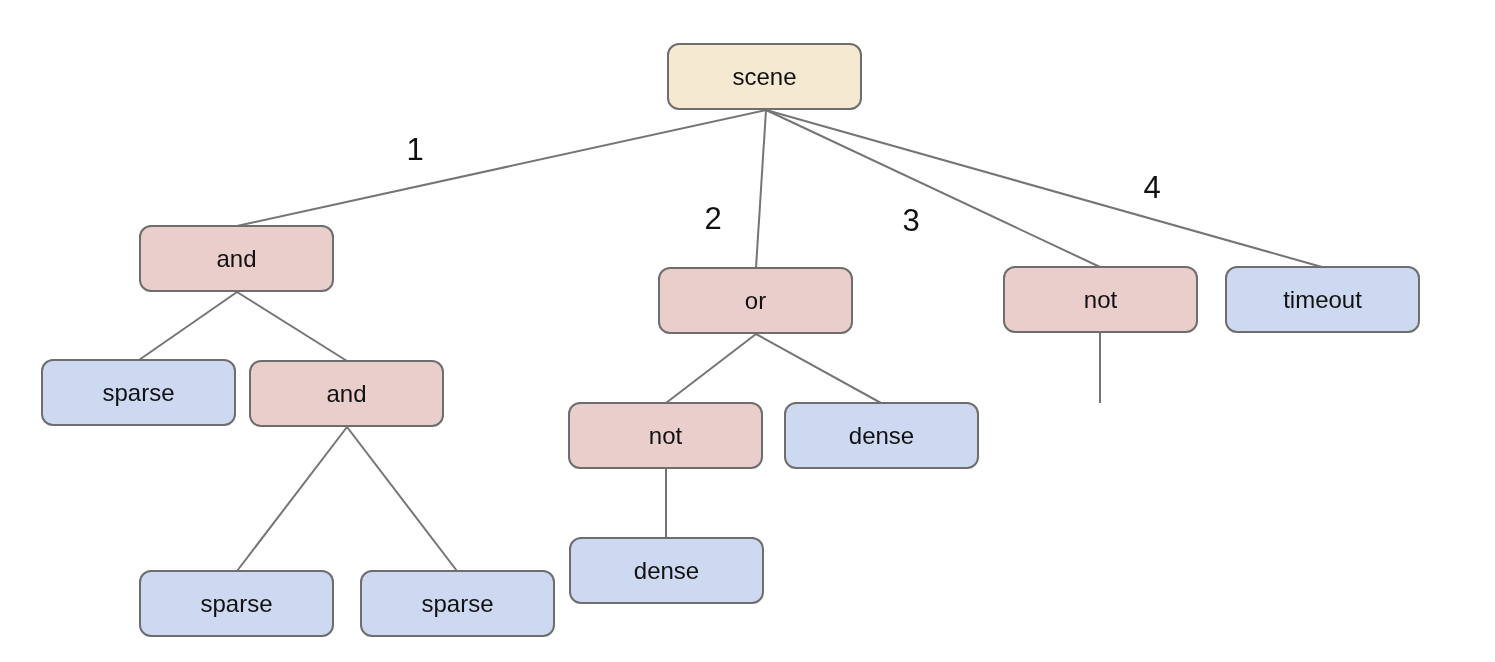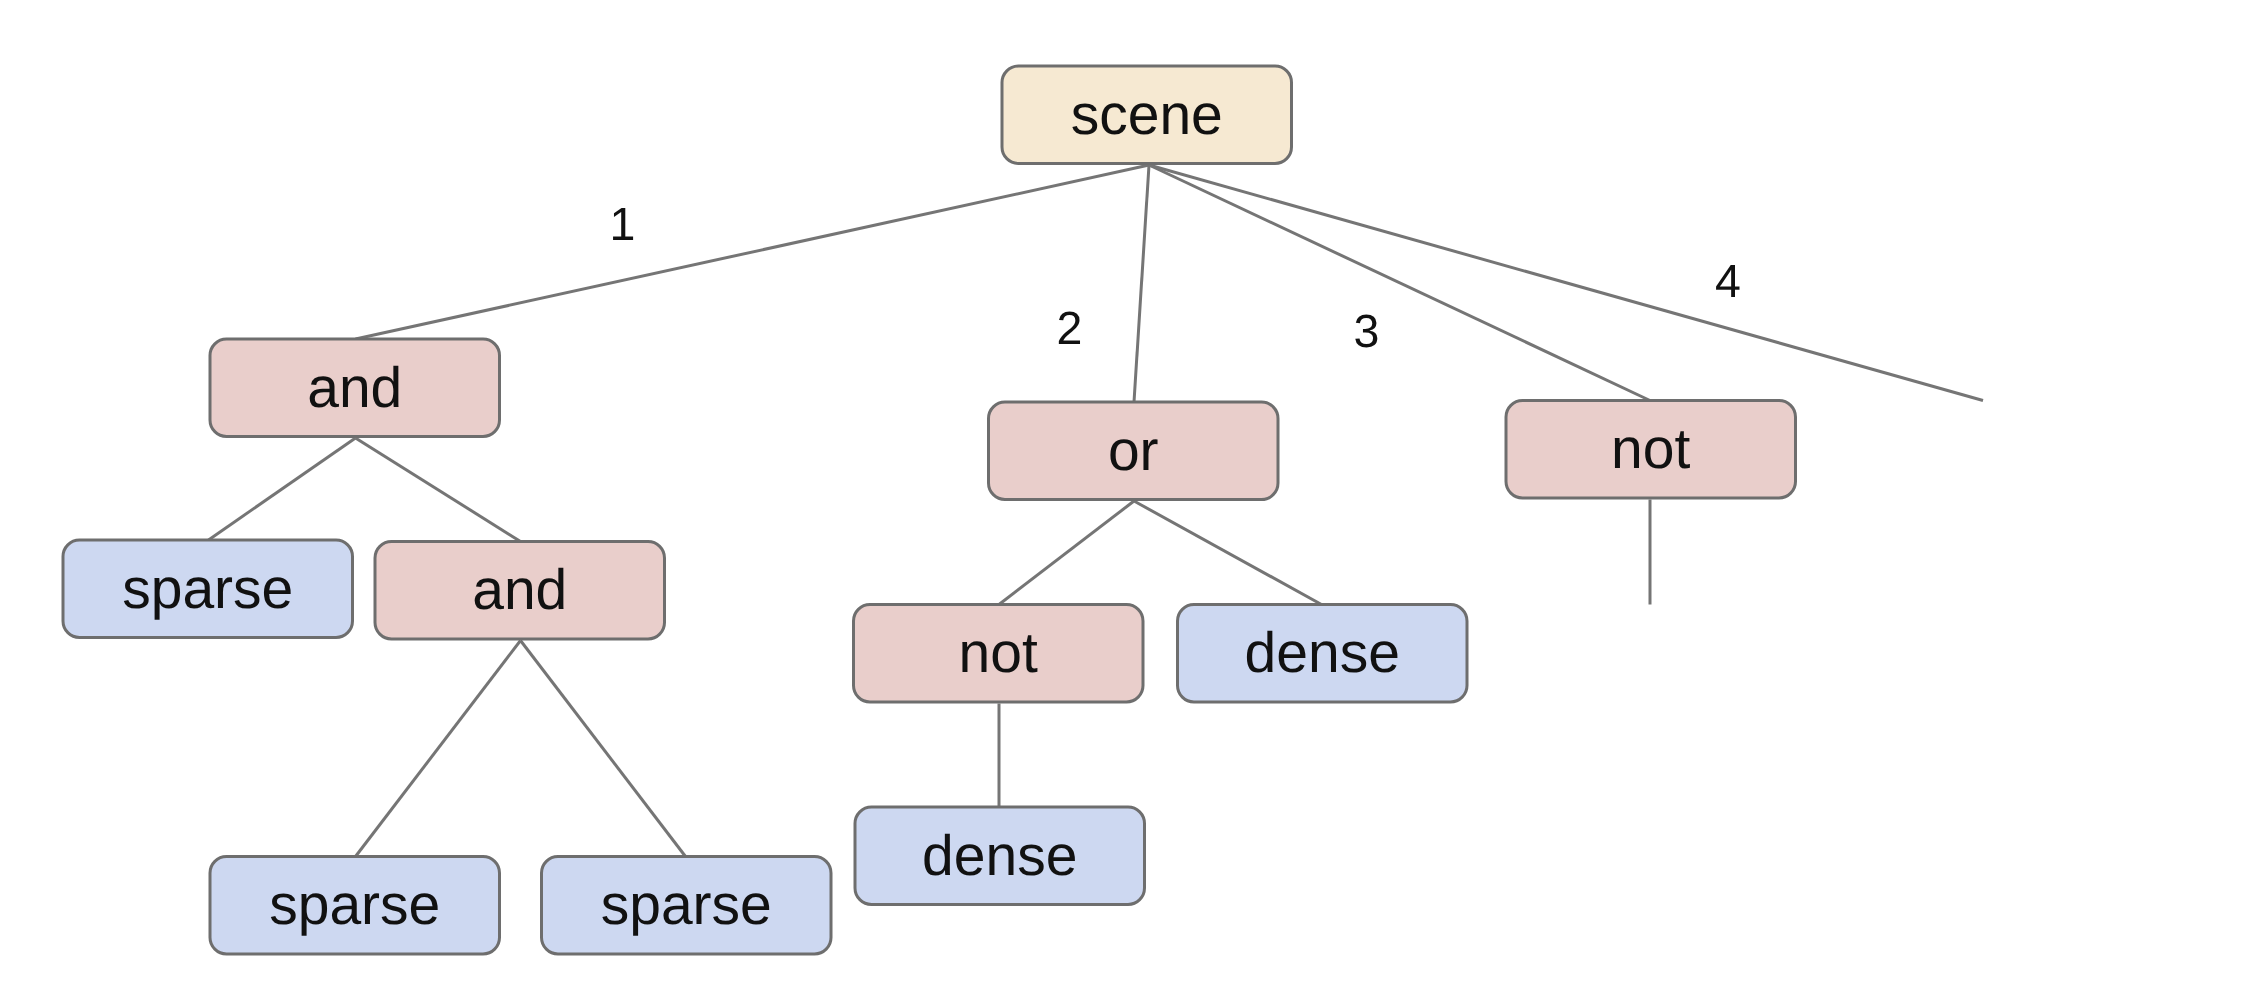--- a/index.html
+++ b/index.html
@@ -29,21 +29,21 @@
   .node {
     position: absolute;
     width: 195px;
     height: 67px;
     box-sizing: border-box;
     border: 2px solid var(--node-border, #6e6e6e);
     border-radius: 12px;
     display: flex;
     align-items: center;
     justify-content: center;
-    font-size: 38px;
+    font-size: 24px;
     line-height: 1;
     color: var(--text, #111111);
     user-select: none;
   }
   .node.root     { background: var(--root-fill, #f6e9d2); }
   .node.operator { background: var(--operator-fill, #e9cecb); }
   .node.leaf     { background: var(--leaf-fill, #cdd8f1); }
   .edge-label {
     position: absolute;
     transform: translate(-50%, -50%);
@@ -74,20 +74,21 @@
 
   <span class="edge-label" style="left:415px;  top:150px;">1</span>
   <span class="edge-label" style="left:713px;  top:219px;">2</span>
   <span class="edge-label" style="left:911px;  top:221px;">3</span>
   <span class="edge-label" style="left:1152px; top:188px;">4</span>
 
   <div class="node root" style="left:667px;  top:43px;">scene</div>
   <div class="node operator" style="left:139px;  top:225px;">and</div>
   <div class="node operator" style="left:658px;  top:267px;">or</div>
   <div class="node operator" style="left:1003px; top:266px;">not</div>
+  <div class="node leaf" style="left:1225px; top:266px;">timeout</div>
   <div class="node leaf" style="left:41px;   top:359px;">sparse</div>
   <div class="node operator" style="left:249px;  top:360px;">and</div>
   <div class="node operator" style="left:568px;  top:402px;">not</div>
   <div class="node leaf" style="left:784px;  top:402px;">dense</div>
   <div class="node leaf" style="left:139px;  top:570px;">sparse</div>
   <div class="node leaf" style="left:360px;  top:570px;">sparse</div>
   <div class="node leaf" style="left:569px;  top:537px;">dense</div>
 
 </div>
 

